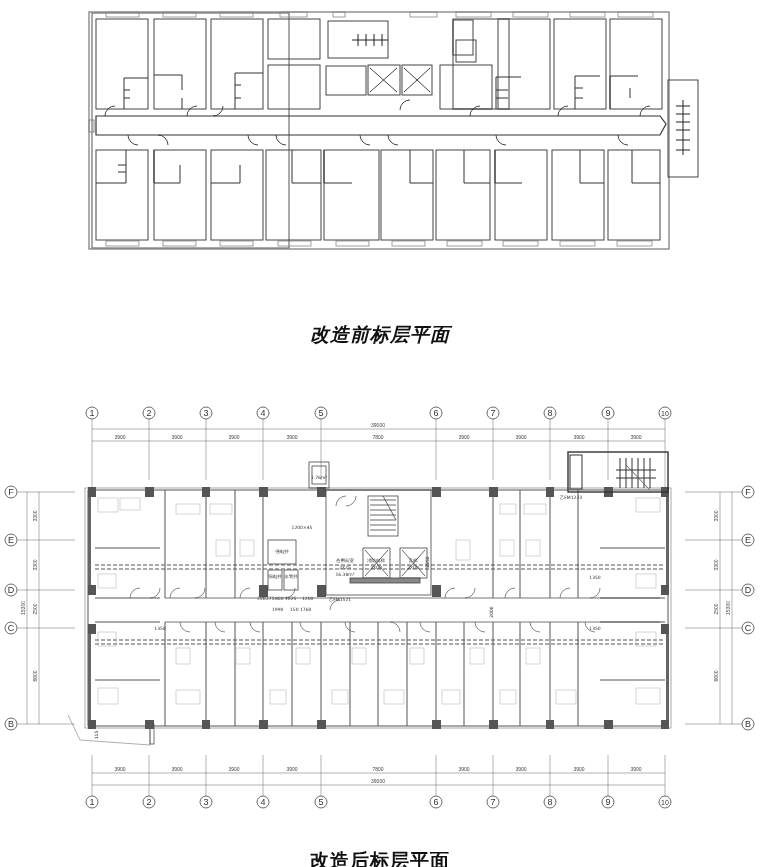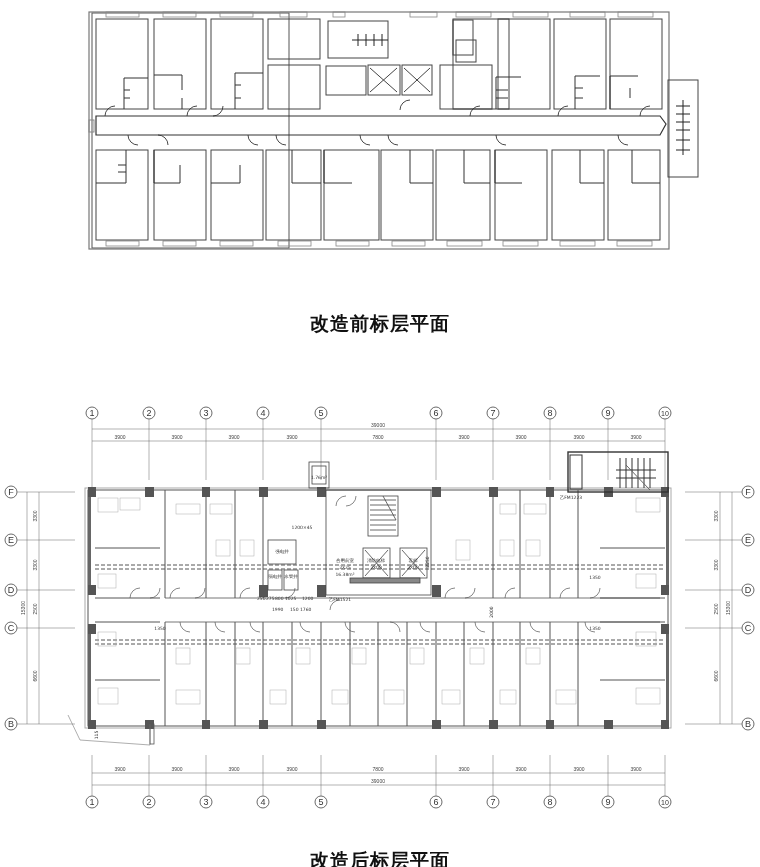--- a/index.html
+++ b/index.html
@@ -437,14 +437,14 @@
     <text class="roomtxt" x="266" y="600">275</text>
     <text class="roomtxt" x="275" y="600">800</text>
     <text class="roomtxt" x="285" y="600">1025</text>
     <text class="roomtxt" x="302" y="600">1200</text>
     <text class="roomtxt" x="272" y="611">1990</text>
     <text class="roomtxt" x="290" y="611">150</text>
     <text class="roomtxt" x="300" y="611">1760</text>
   </g>
 </svg>
 
-<div class="caption" style="top:311px;">改造前标层平面</div>
+<div class="caption" style="top:322px;font-style:italic;">改造前标层平面</div>
 <div class="caption" style="top:848px;">改造后标层平面</div>
 
 </body></html>

